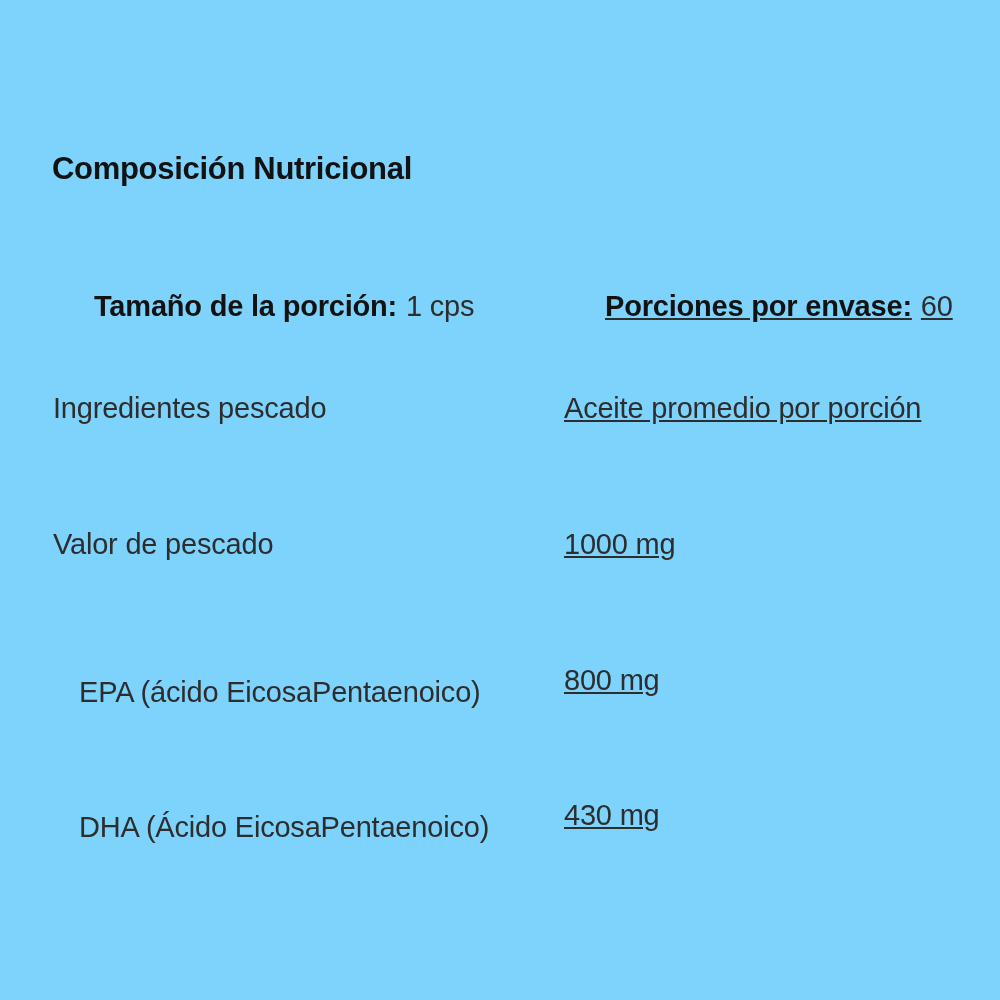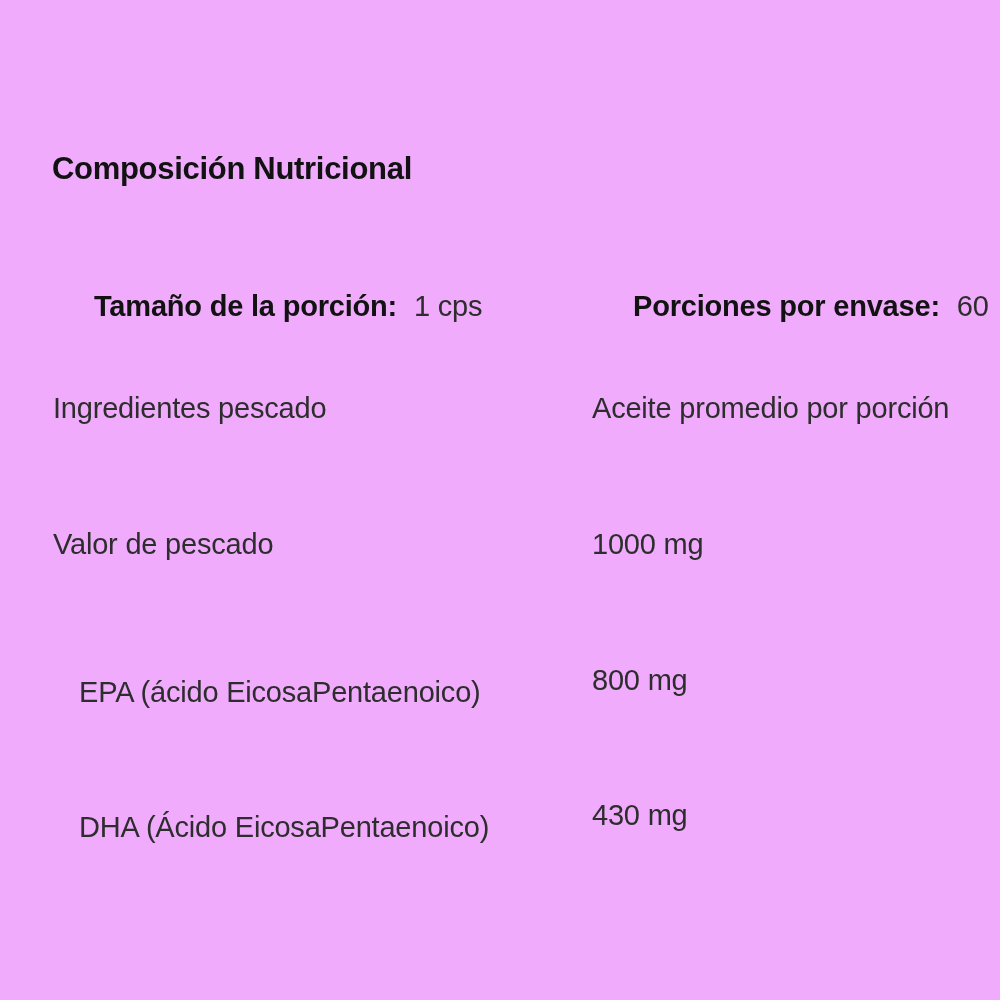--- a/index.html
+++ b/index.html
@@ -4,21 +4,21 @@
 <style>
   html, body {
     margin: 0;
     padding: 0;
     background: #ffffff;
   }
   .sheet {
     position: relative;
     width: 1000px;
     height: 1000px;
-    background: #f0abfc;
+    background: #7dd3fc;
     font-family: "Liberation Sans", "DejaVu Sans", sans-serif;
     overflow: hidden;
   }
   .title {
     position: absolute;
     left: 52px;
     top: 150px;
     margin: 0;
     font-size: 31px;
     line-height: 38px;
@@ -39,30 +39,31 @@
     position: absolute;
     left: 53px;
     white-space: nowrap;
   }
   .cell-left.indent {
     left: 79px;
     margin-top: 12px;
   }
   .cell-right {
     position: absolute;
-    left: 592px;
+    left: 564px;
     white-space: nowrap;
+    text-decoration: underline;
   }
   .bold {
     font-weight: 700;
     color: #121212;
     margin-left: 41px;
   }
   .val {
-    margin-left: 17px;
+    margin-left: 9px;
   }
   .row-serving   { top: 288px; }
   .row-header    { top: 390px; }
   .row-fish      { top: 526px; }
   .row-epa       { top: 662px; }
   .row-dha       { top: 797px; }
 </style>
 </head>
 <body>
 

